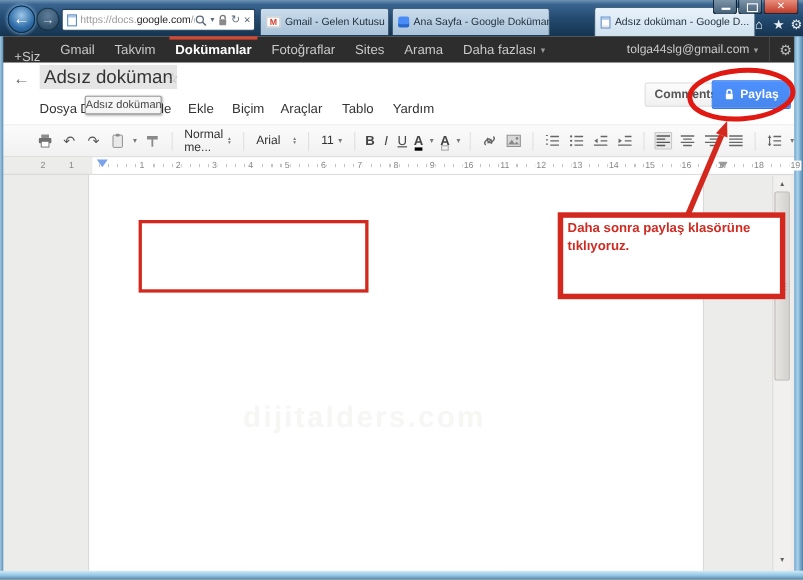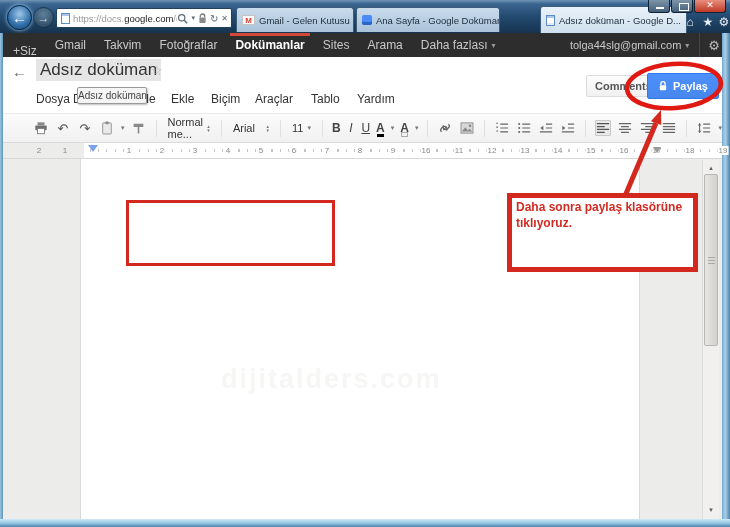--- a/index.html
+++ b/index.html
@@ -114,21 +114,21 @@
   .page{position:absolute;left:77px;top:0;width:560px;height:360px;background:#fff;
     border-left:1px solid #d9d9d9;border-right:1px solid #d9d9d9;}
   .doctext{position:absolute;left:137px;top:65px;font-size:12px;color:#222;white-space:nowrap;}
   .cursorbar{display:inline-block;width:1px;height:13px;background:#000;margin-left:1px;vertical-align:text-bottom;}
   .watermark{position:absolute;left:140px;top:205px;font-size:27px;font-weight:bold;
     color:#f6f6f5;letter-spacing:2px;}
 
   
   .redbox-left{position:absolute;left:123px;top:41px;width:209px;height:66px;
     border:3px solid #d3281e;z-index:40;}
-  .callout{position:absolute;left:504px;top:34px;width:191px;height:79px;background:#fff;
+  .callout{position:absolute;left:504px;top:34px;width:207px;height:79px;background:#fff;
     border:5px solid #d3281e;z-index:45;padding:2px 4px;
     font-size:12px;font-weight:bold;color:#d02b22;line-height:1.3;}
   .overlay{position:absolute;left:0;top:0;width:730px;height:527px;pointer-events:none;z-index:50;}
 
   
   .sbar{position:absolute;left:702px;top:160px;width:17px;height:359px;background:#f1f0ee;
     border-left:1px solid #dcdcdc;}
   .sb-arrow{position:absolute;left:0;width:16px;height:15px;text-align:center;font-size:7px;
     color:#606060;line-height:15px;cursor:pointer;}
   .sb-up{top:0;} .sb-down{bottom:2px;}
@@ -194,22 +194,22 @@
 
     <div class="topicon" style="left:682px;">⌂</div>
     <div class="topicon" style="left:700px;">★</div>
     <div class="topicon" style="left:716px;">⚙</div>
   </div>
 
   <div class="gbar">
     <span class="gbar-item first">+Siz</span>
     <span class="gbar-item">Gmail</span>
     <span class="gbar-item">Takvim</span>
+    <span class="gbar-item active">Dokümanlar</span>
     <span class="gbar-item">Fotoğraflar</span>
-    <span class="gbar-item active">Dokümanlar</span>
     <span class="gbar-item">Sites</span>
     <span class="gbar-item">Arama</span>
     <span class="gbar-item">
         <span>Daha fazlası</span>
         <span class="gbar-caret">▾</span>
       </span>
     <span class="gbar-right">
       <span>tolga44slg@gmail.com</span>
       <span class="gbar-caret">▾</span>
       <span class="gbar-sep"></span>

